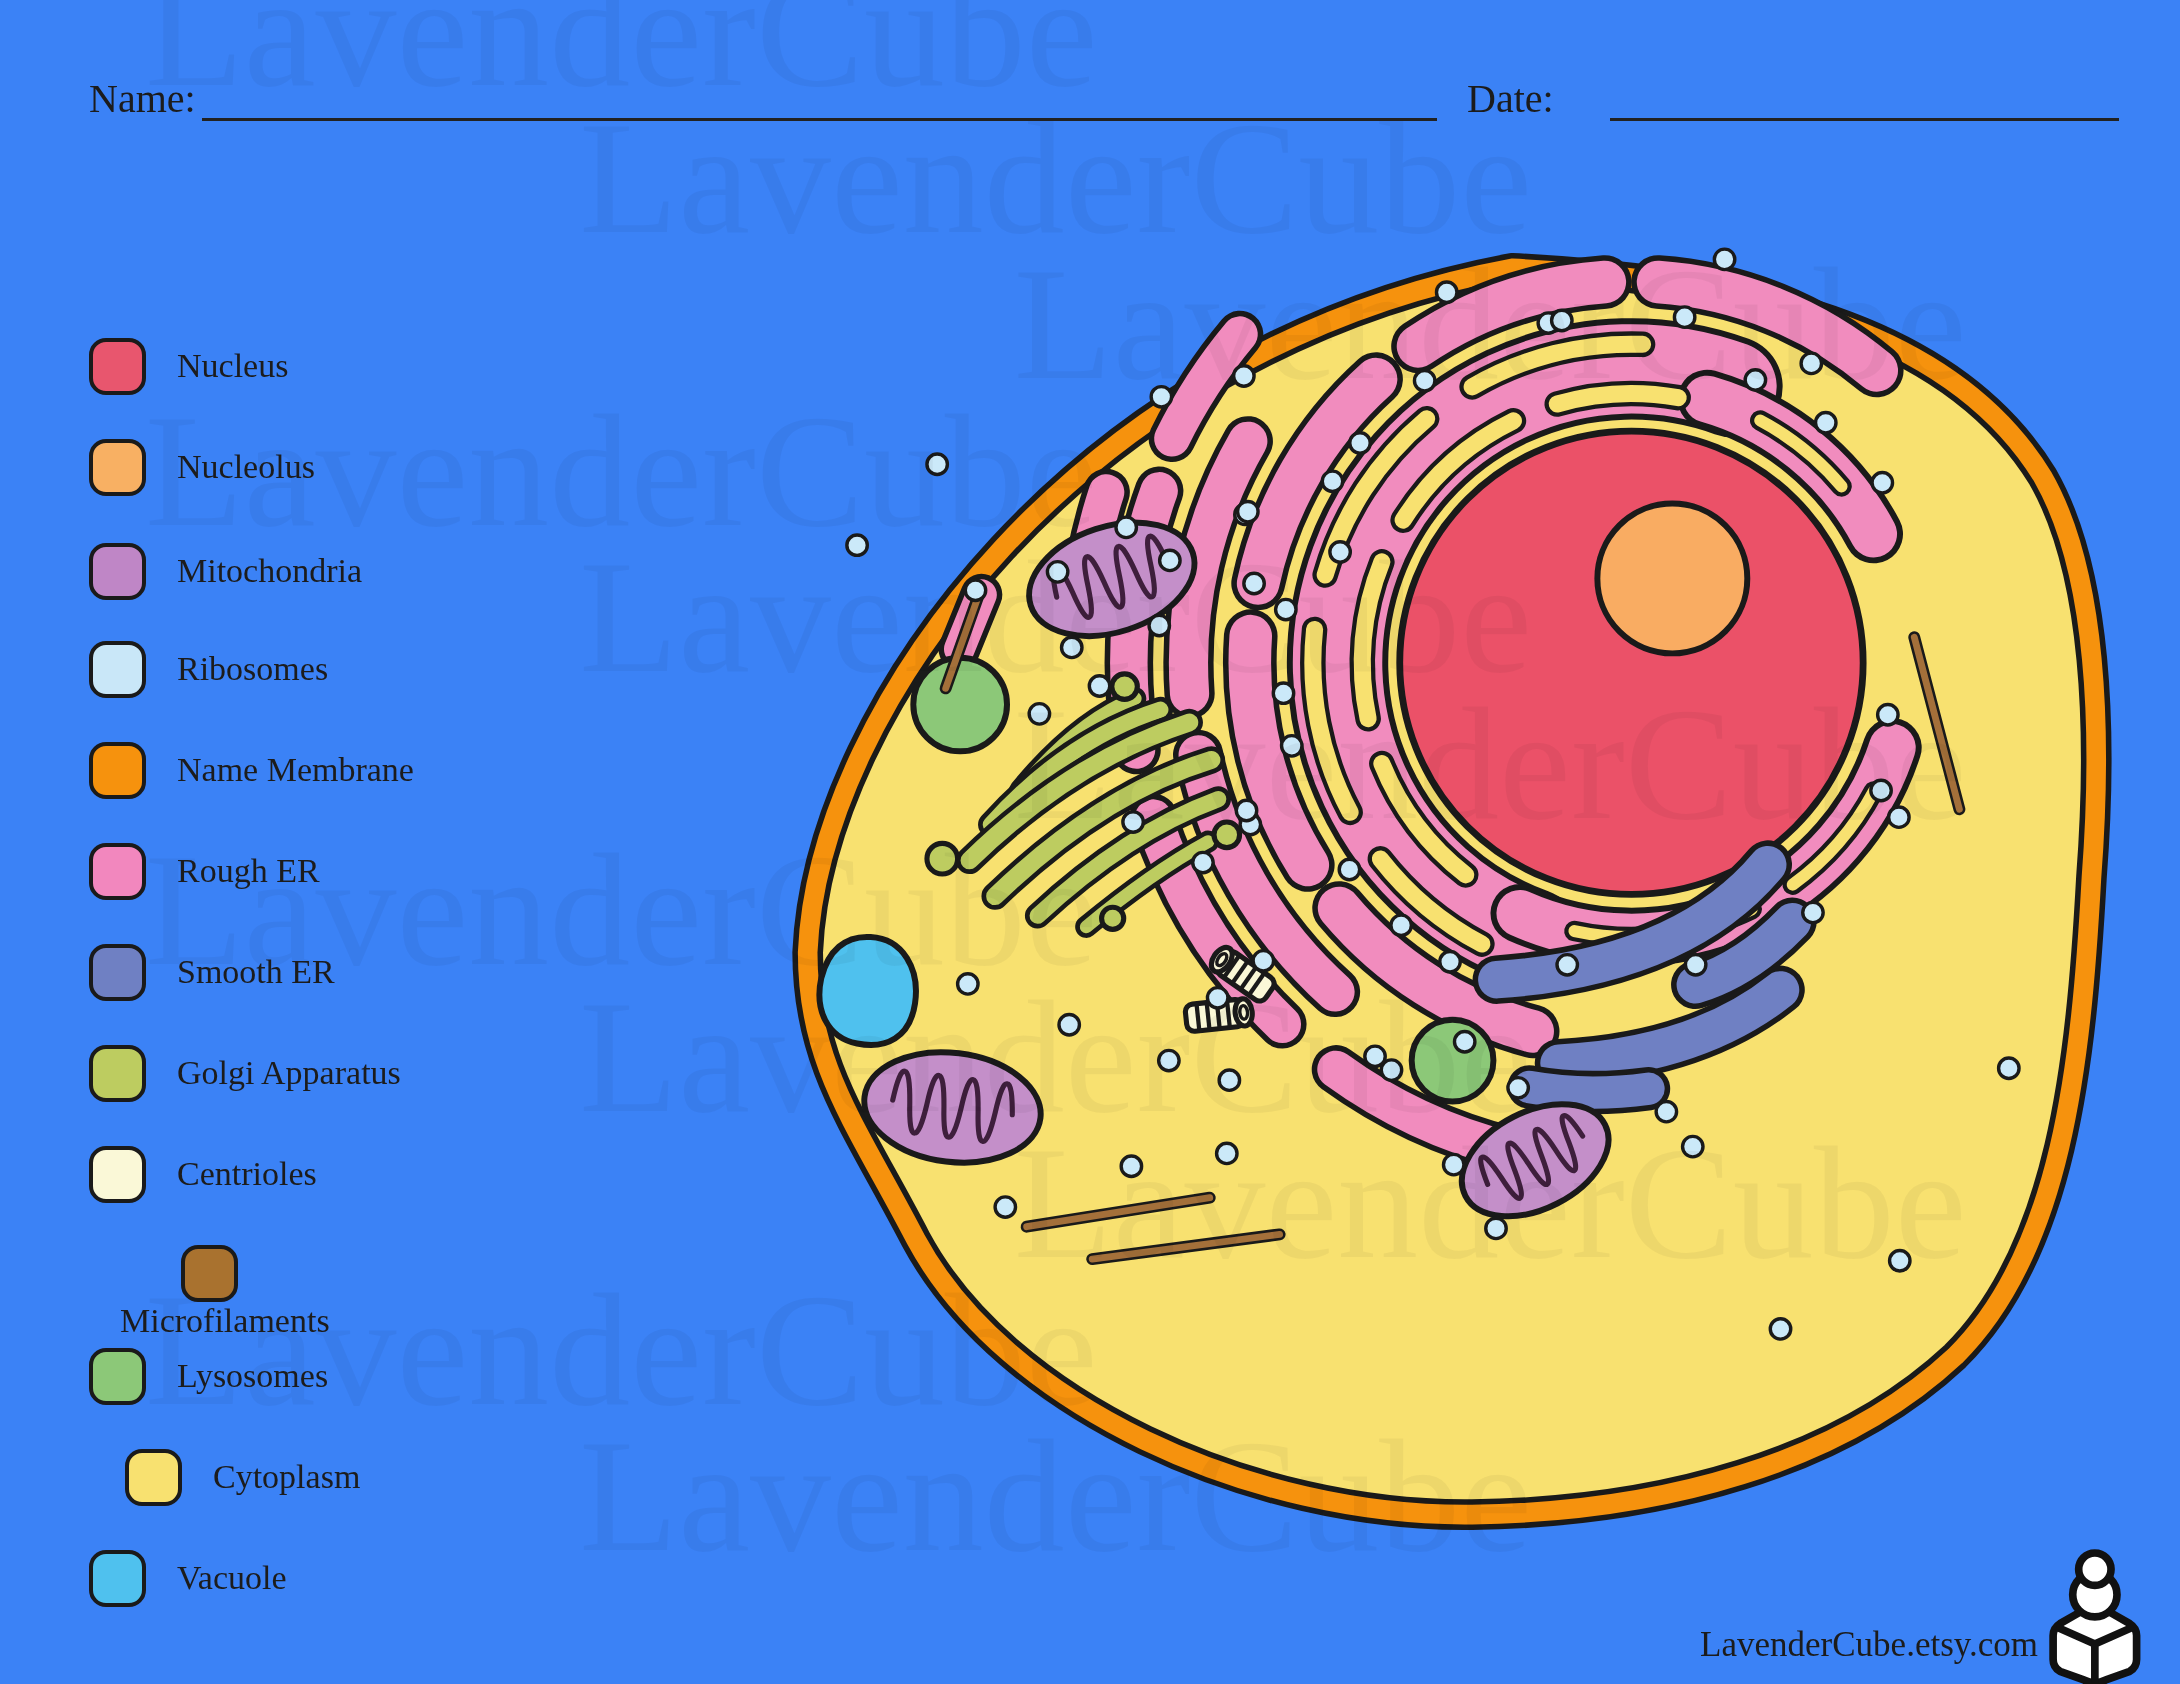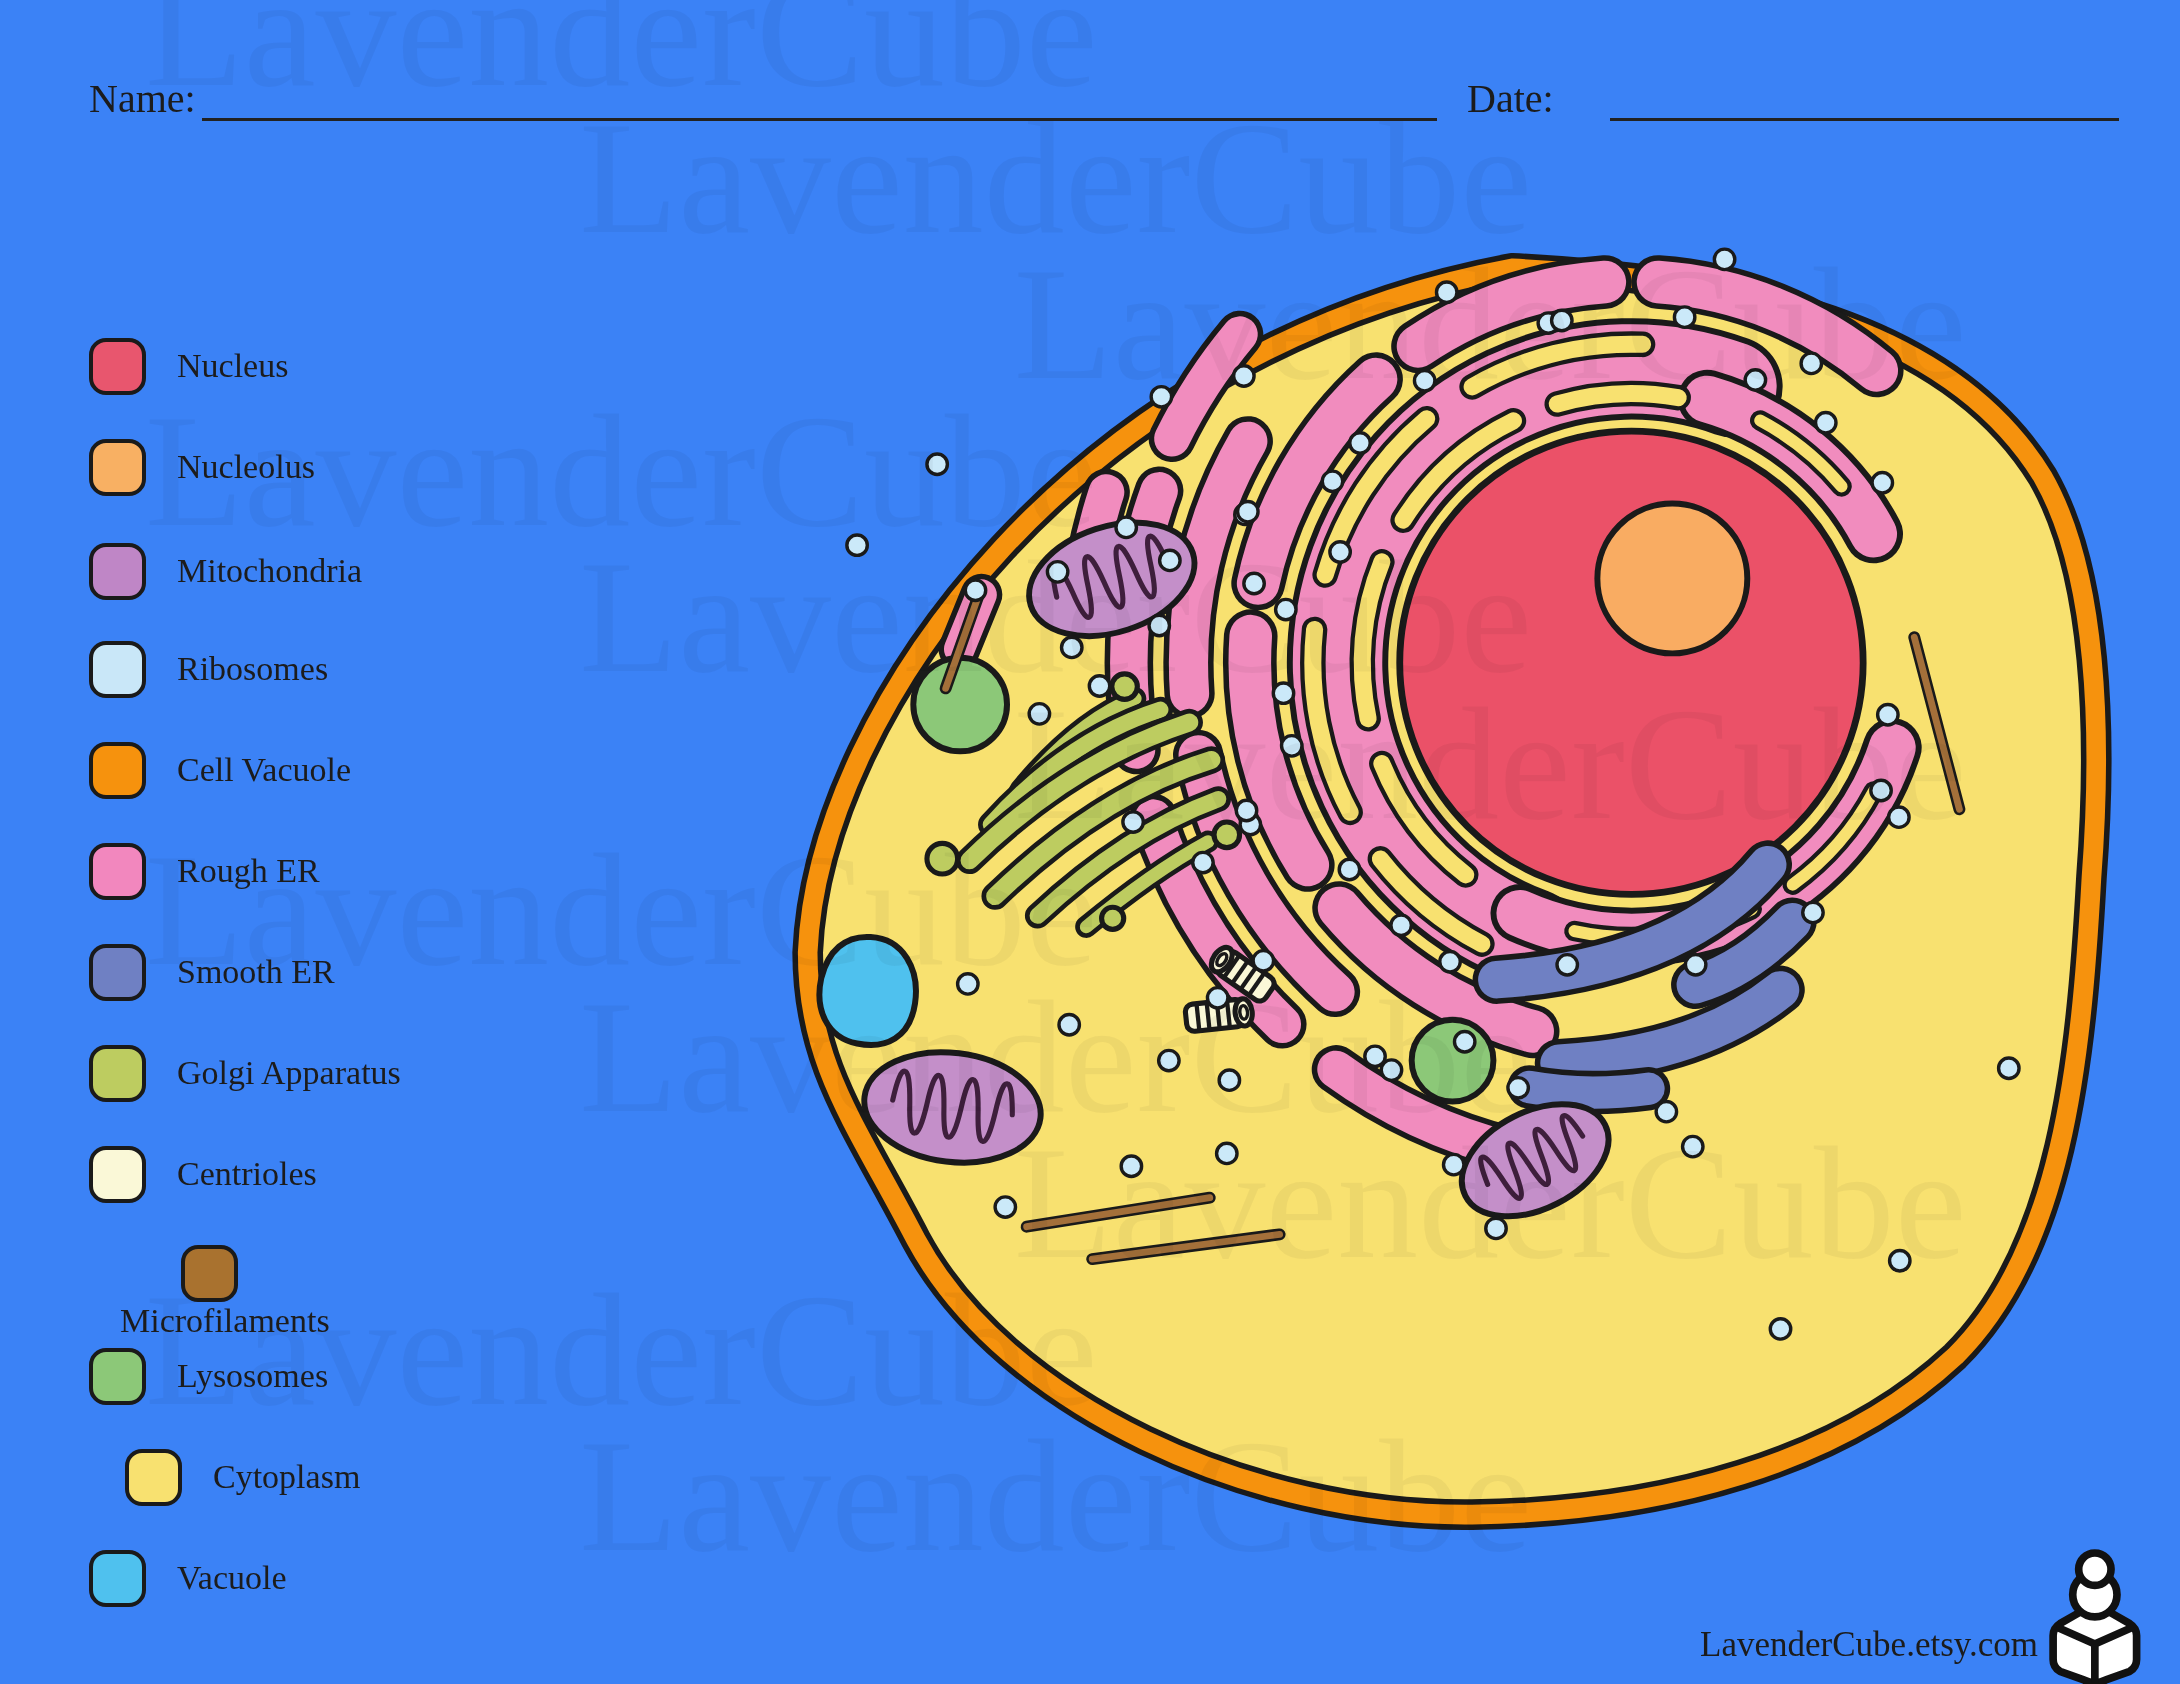--- a/index.html
+++ b/index.html
@@ -265,21 +265,21 @@
       <div class="legend-item" style="top: 541px;">
         <span class="legend-swatch" style="background: rgb(191, 134, 198);"></span>
         <span class="legend-label">Mitochondria</span>
       </div>
       <div class="legend-item" style="top: 639px;">
         <span class="legend-swatch" style="background: rgb(201, 231, 248);"></span>
         <span class="legend-label">Ribosomes</span>
       </div>
       <div class="legend-item" style="top: 740px;">
         <span class="legend-swatch" style="background: rgb(246, 146, 13);"></span>
-        <span class="legend-label">Cell Vacuole</span>
+        <span class="legend-label">Name Membrane</span>
       </div>
       <div class="legend-item" style="top: 841px;">
         <span class="legend-swatch" style="background: rgb(242, 135, 190);"></span>
         <span class="legend-label">Rough ER</span>
       </div>
       <div class="legend-item" style="top: 942px;">
         <span class="legend-swatch" style="background: rgb(111, 128, 195);"></span>
         <span class="legend-label">Smooth ER</span>
       </div>
       <div class="legend-item" style="top: 1043px;">

